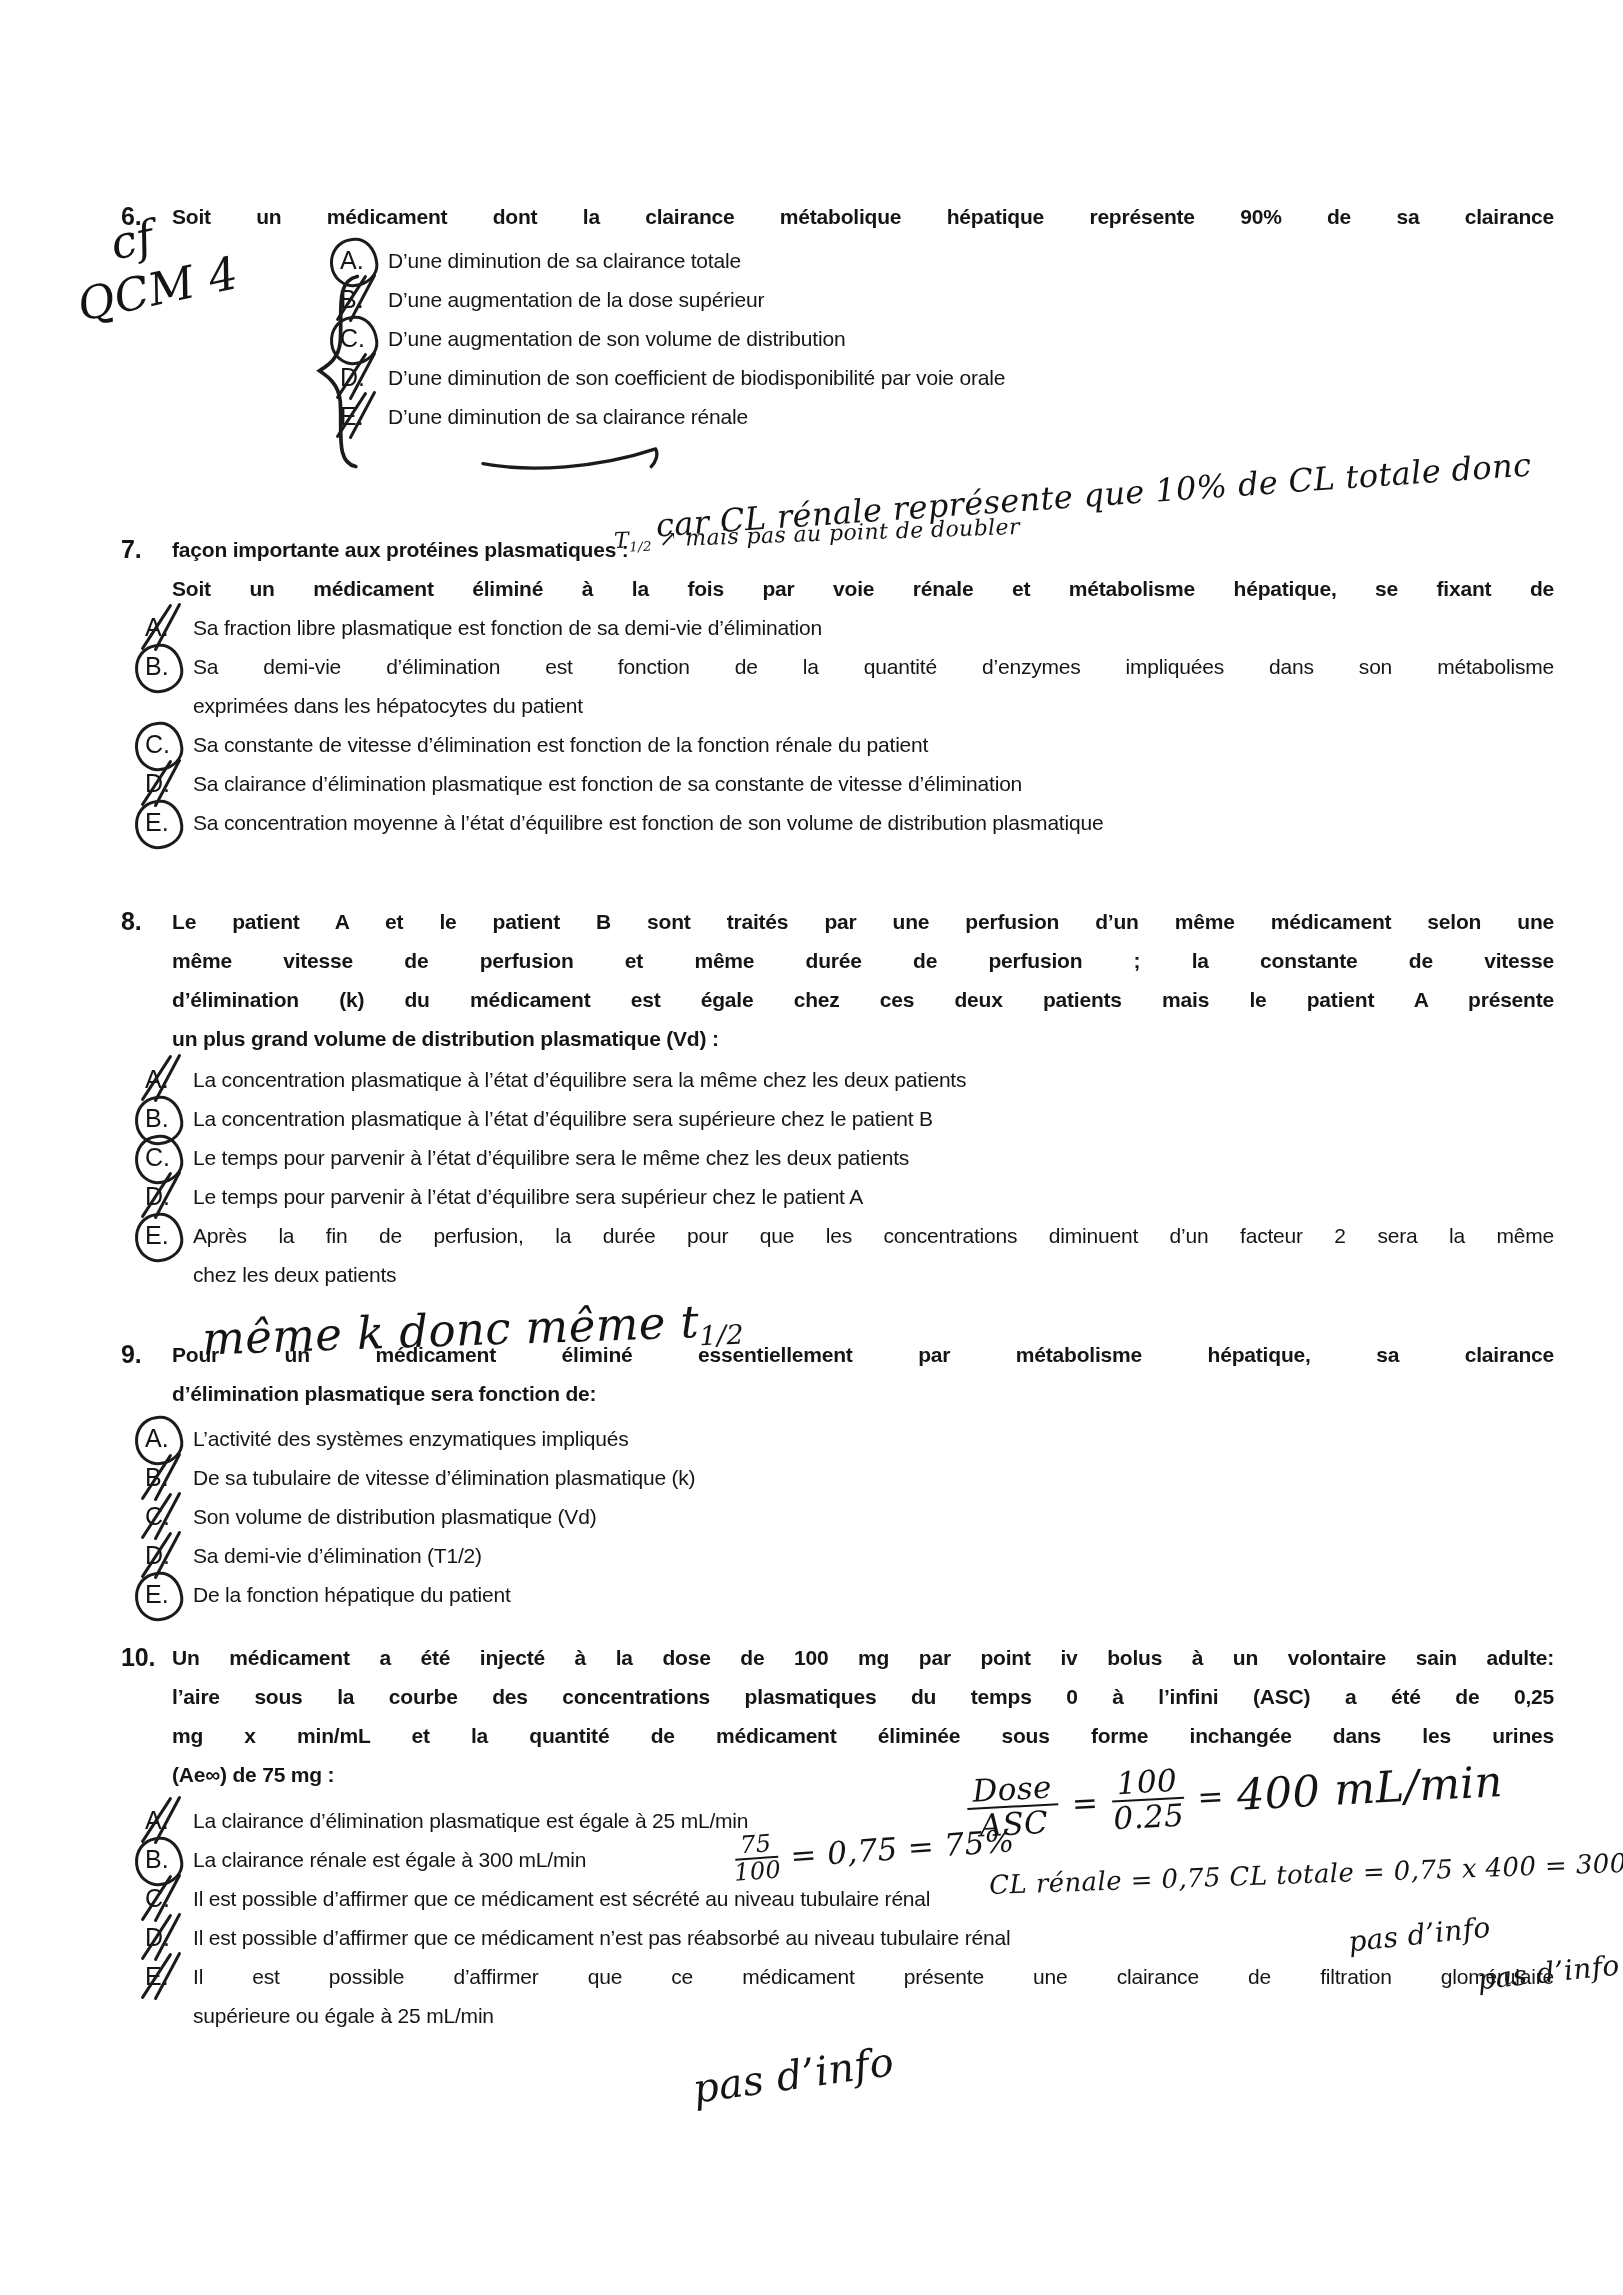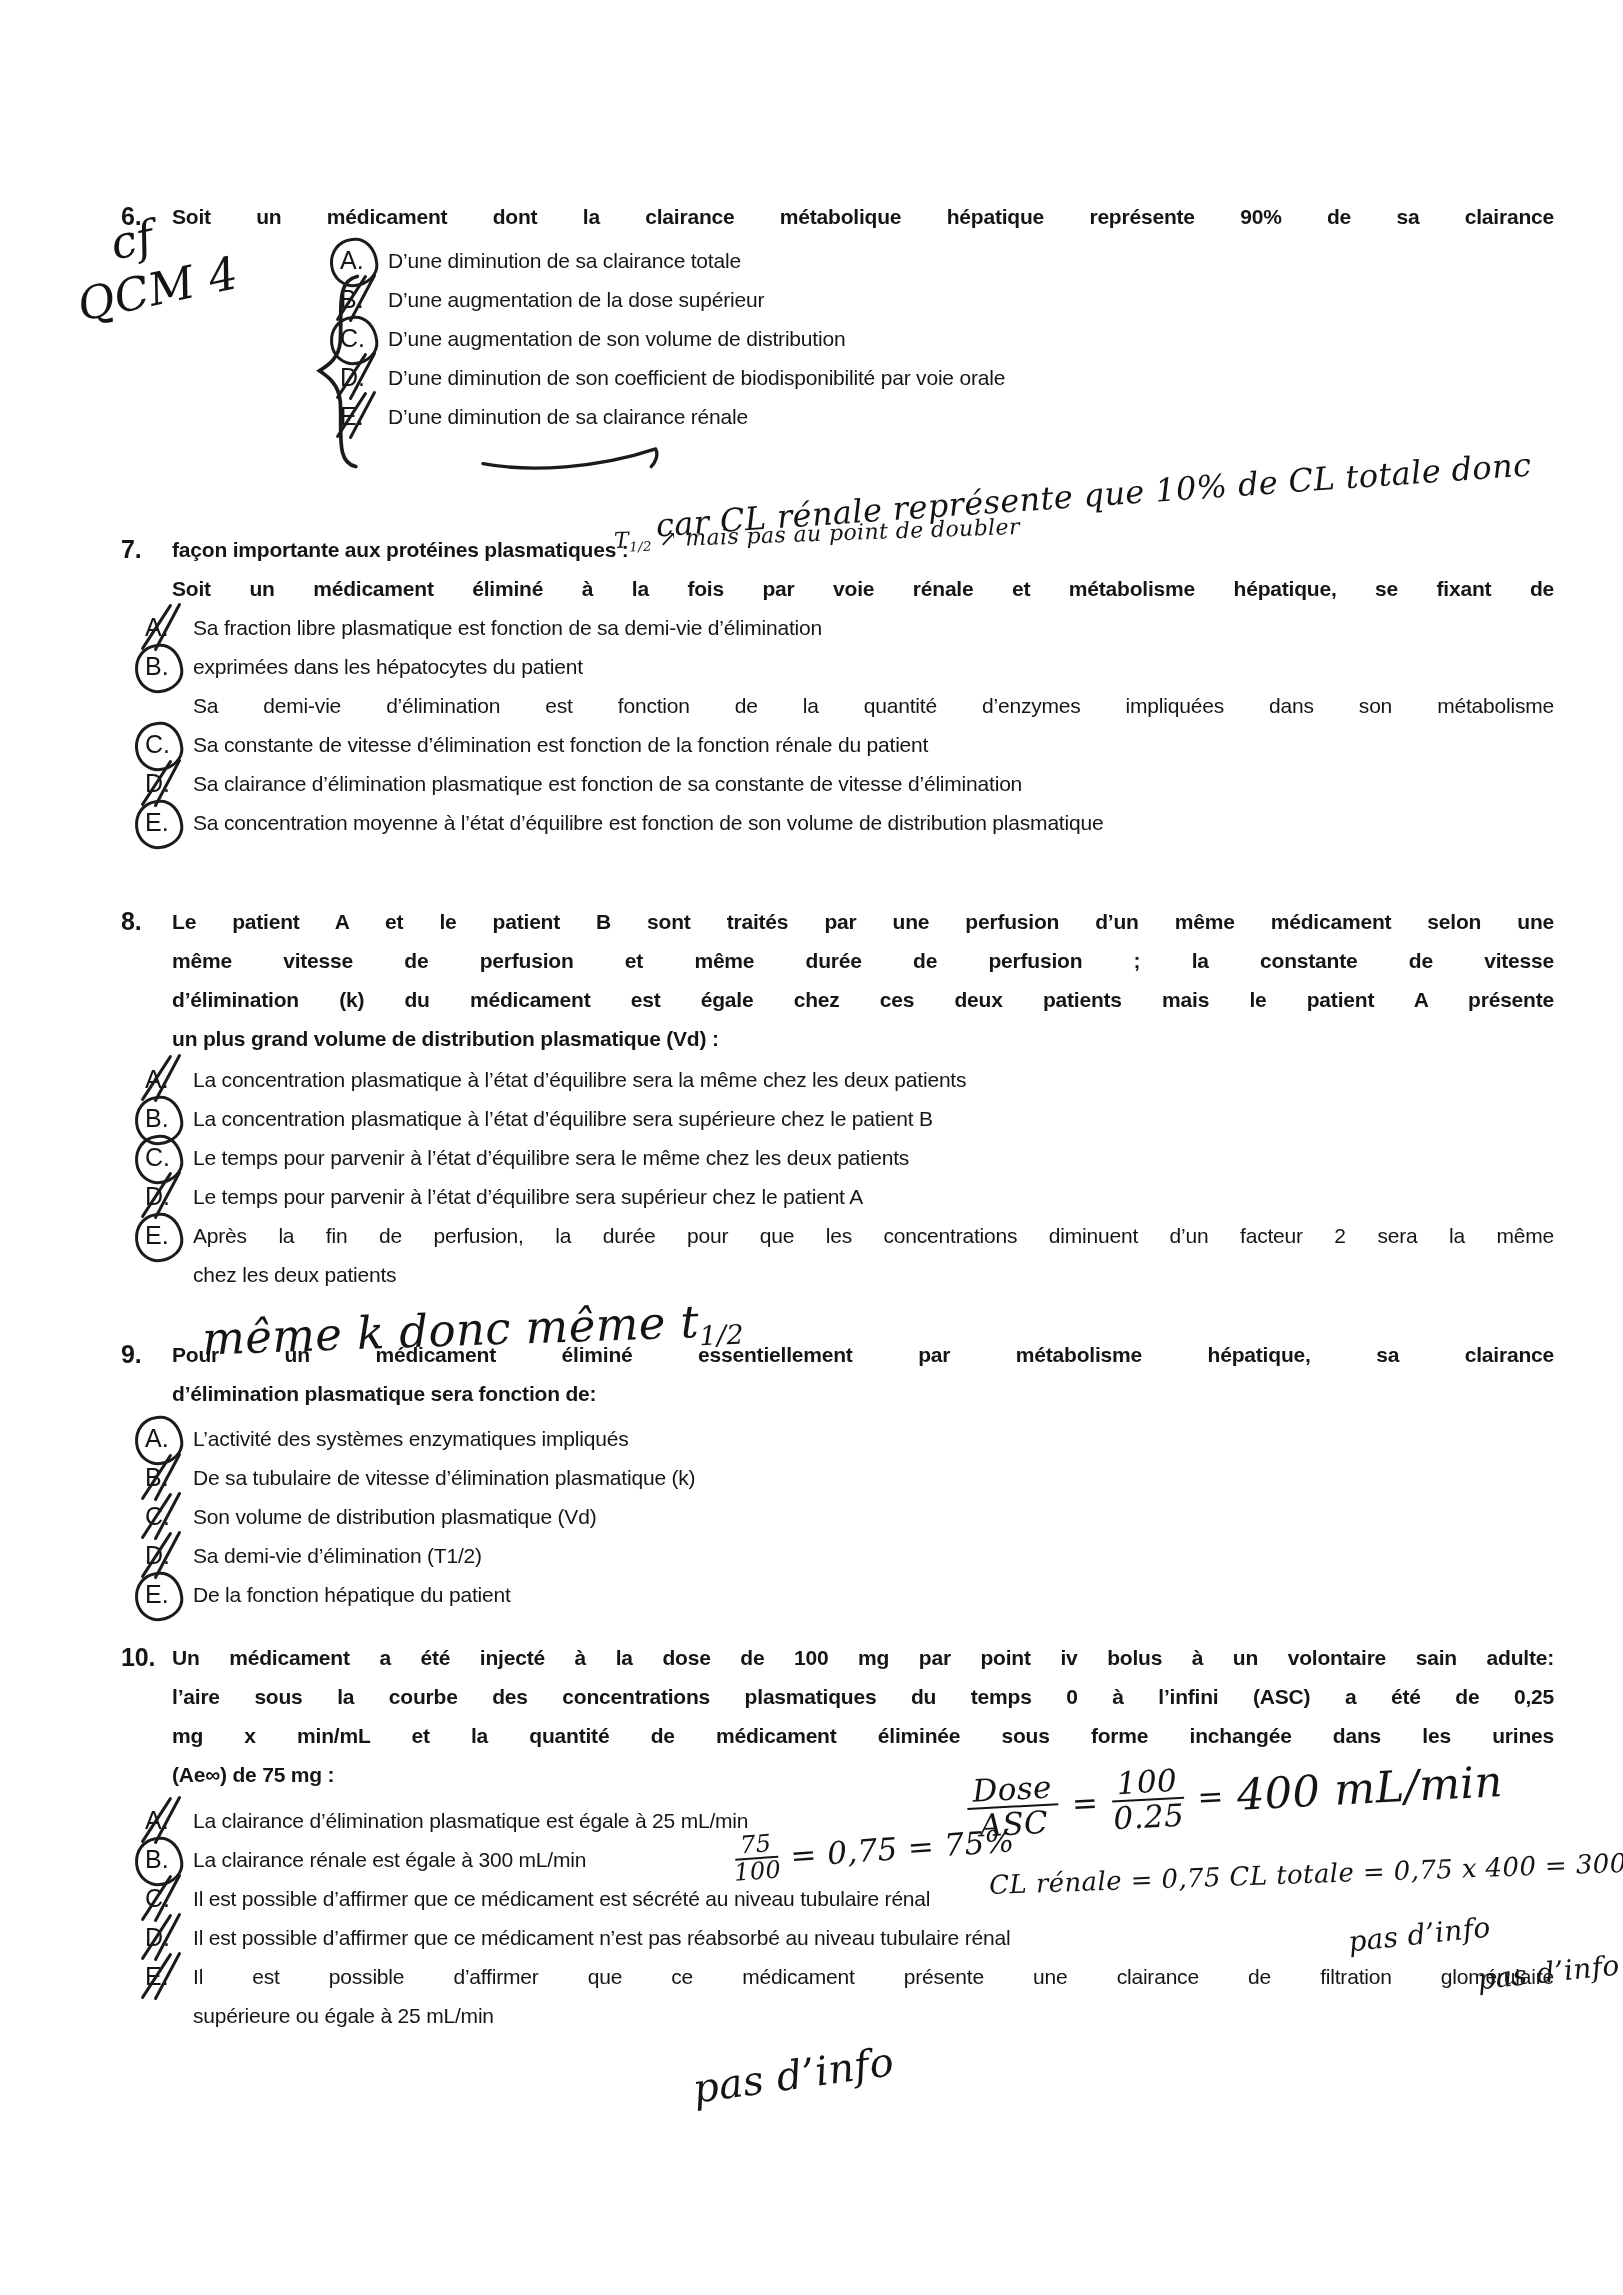--- a/index.html
+++ b/index.html
@@ -98,22 +98,22 @@
         <div class="opts" style="margin-top: 0px; padding-left: 24px;">
           <div class="opt">
             <div class="letter mark-cross">A.</div>
             <div class="otext">
               <div class="line">Sa fraction libre plasmatique est fonction de sa demi-vie d’élimination</div>
             </div>
           </div>
           <div class="opt">
             <div class="letter mark-circle">B.</div>
             <div class="otext">
+              <div class="line just">Sa demi-vie d’élimination est fonction de la quantité d’enzymes impliquées dans son métabolisme</div>
               <div class="line">exprimées dans les hépatocytes du patient</div>
-              <div class="line just">Sa demi-vie d’élimination est fonction de la quantité d’enzymes impliquées dans son métabolisme</div>
             </div>
           </div>
           <div class="opt">
             <div class="letter mark-circle">C.</div>
             <div class="otext">
               <div class="line">Sa constante de vitesse d’élimination est fonction de la fonction rénale du patient</div>
             </div>
           </div>
           <div class="opt">
             <div class="letter mark-cross">D.</div>

